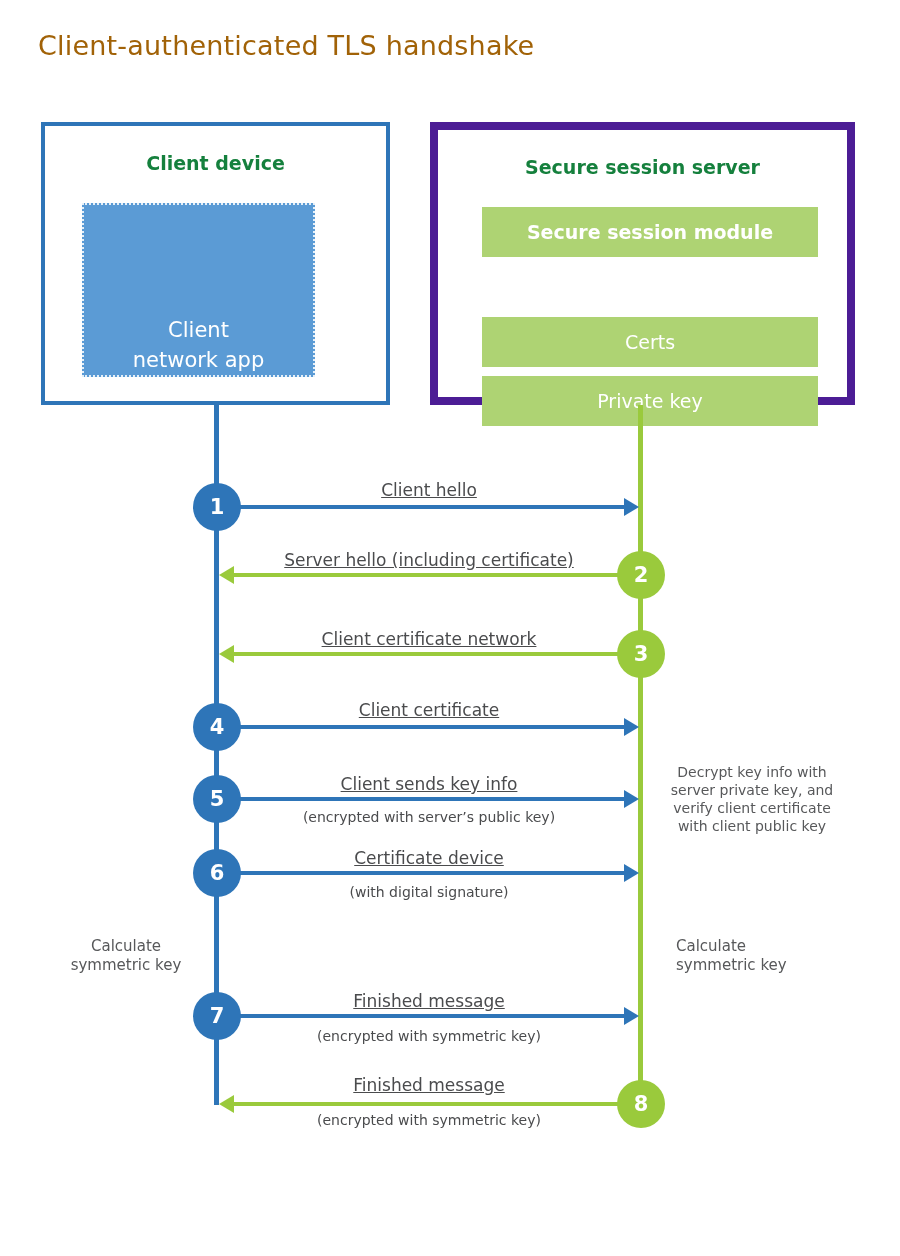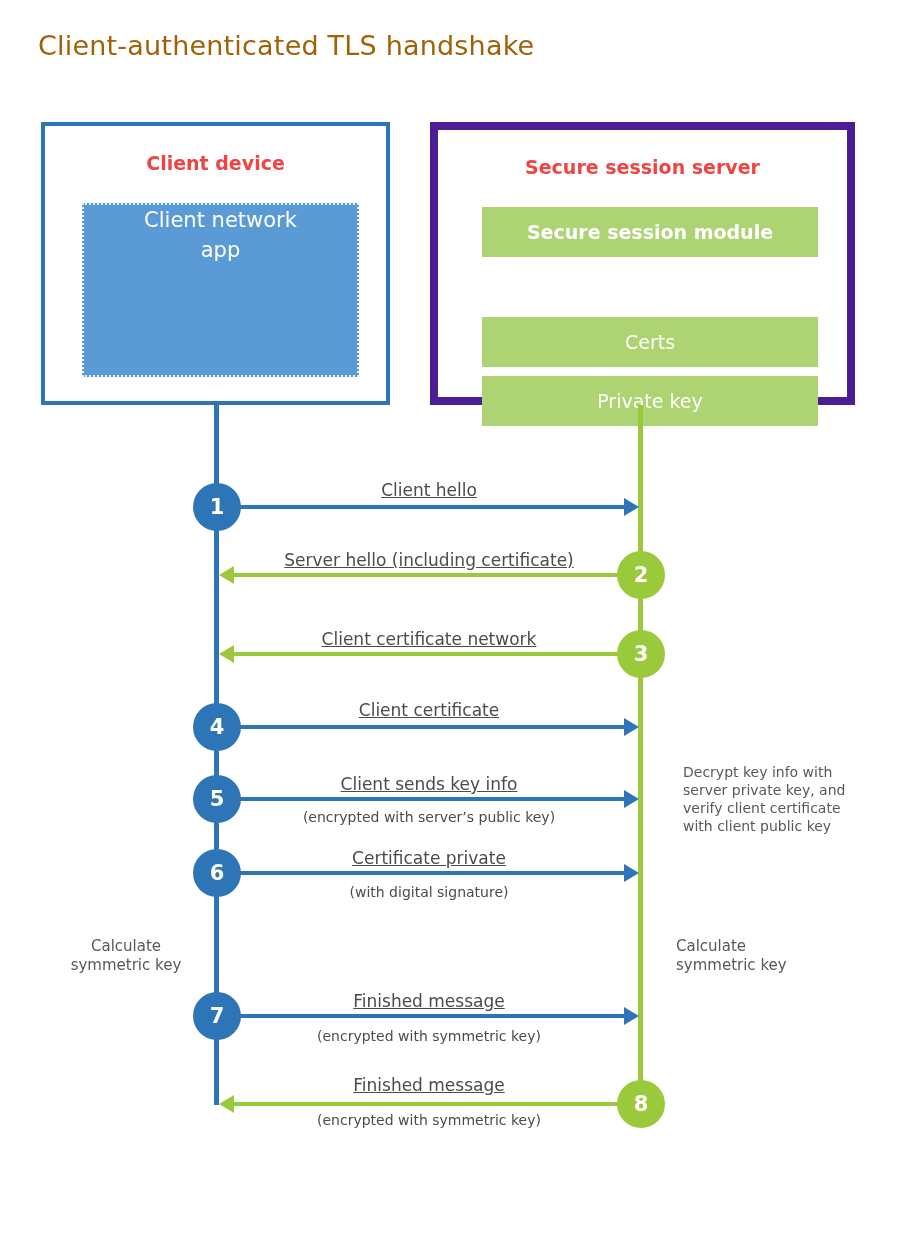--- a/index.html
+++ b/index.html
@@ -9,26 +9,26 @@
   }
   .page-title{
     position:absolute;left:38px;top:30px;font-size:27px;font-weight:400;
     color:#a16207;letter-spacing:.2px;
   }
   
   .actor-box{position:absolute;top:122px;height:283px;background:#fff;box-sizing:border-box;}
   .client-box{left:41px;width:349px;border:4px solid #2e75b8;}
   .server-box{left:430px;width:425px;border:8px solid #4c1d95;}
   .box-title{
-    margin-top:26px;text-align:center;font-size:19px;font-weight:700;color:#ef4444;
+    margin-top:26px;text-align:center;font-size:19px;font-weight:700;color:#15803d;
   }
   .app-box{
-    position:absolute;left:37px;top:77px;width:277px;height:174px;
+    position:absolute;left:37px;top:77px;width:233px;height:174px;
     background:#5b9bd5;border:2px dotted rgba(255,255,255,.85);box-sizing:border-box;
-    display:flex;align-items:flex-start;justify-content:center;text-align:center;
+    display:flex;align-items:flex-end;justify-content:center;text-align:center;
     color:#ffffff;font-size:21px;line-height:30px;padding:0 40px;
   }
   .server-bar{
     position:absolute;left:44px;width:336px;height:50px;background:#aed373;
     display:flex;align-items:center;justify-content:center;
     color:#ffffff;font-size:19px;
   }
   .bar-1{top:77px;font-weight:bold;} .bar-2{top:140px;margin-top:47px;} .bar-3{top:200px;margin-top:46px;}
   
   .vline{position:absolute;top:405px;width:5px;z-index:1;}
@@ -52,21 +52,21 @@
   .msg-label{
     position:absolute;left:229px;width:400px;text-align:center;
     font-size:17px;color:#4a4b4d;text-decoration:underline;
   }
   .msg-sub{
     position:absolute;left:229px;width:400px;text-align:center;
     font-size:14px;color:#4a4b4d;
   }
   
   .note{position:absolute;font-size:14px;color:#57585a;line-height:18px;z-index:2;}
-  .note-decrypt{left:667px;top:763px;width:170px;text-align:left;margin-left:16px;}
+  .note-decrypt{left:667px;top:763px;width:170px;text-align:center;}
   .note-calc-left{left:56px;top:937px;width:140px;text-align:center;line-height:19px;font-size:15px;}
   .note-calc-right{left:676px;top:937px;width:140px;text-align:left;line-height:19px;font-size:15px;white-space:pre-line;}
   .note-calc-left{white-space:pre-line;}
 </style>
 </head>
 <body>
 
 <div class="canvas">
 
   <div class="page-title">Client-authenticated TLS handshake</div>
@@ -118,21 +118,21 @@
 
   <div class="step">
     <div class="msg-label" style="top:774px">Client sends key info</div>
     <div class="shaft blue" style="top:797px"></div>
     <div class="head right" style="top:790px"></div>
     <div class="circle blue" style="top:775px">5</div>
     <div class="msg-sub" style="top:809px">(encrypted with server’s public key)</div>
   </div>
 
   <div class="step">
-    <div class="msg-label" style="top:848px">Certificate private</div>
+    <div class="msg-label" style="top:848px">Certificate device</div>
     <div class="shaft blue" style="top:871px"></div>
     <div class="head right" style="top:864px"></div>
     <div class="circle blue" style="top:849px">6</div>
     <div class="msg-sub" style="top:884px">(with digital signature)</div>
   </div>
 
   <div class="step">
     <div class="msg-label" style="top:991px">Finished message</div>
     <div class="shaft blue" style="top:1014px"></div>
     <div class="head right" style="top:1007px"></div>

